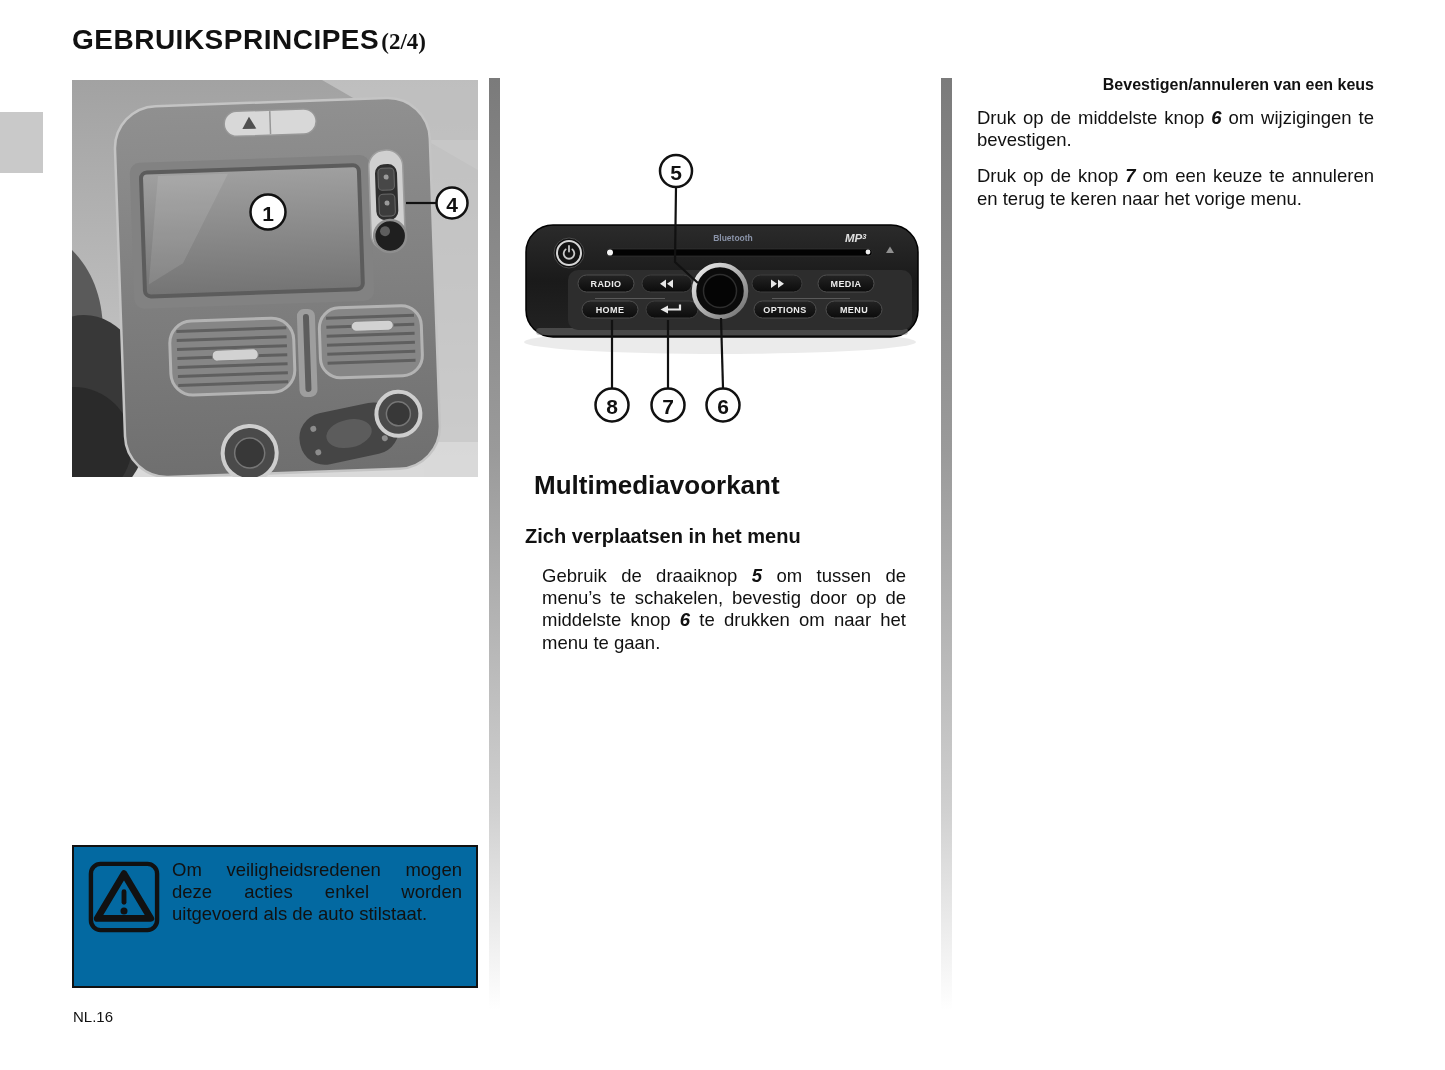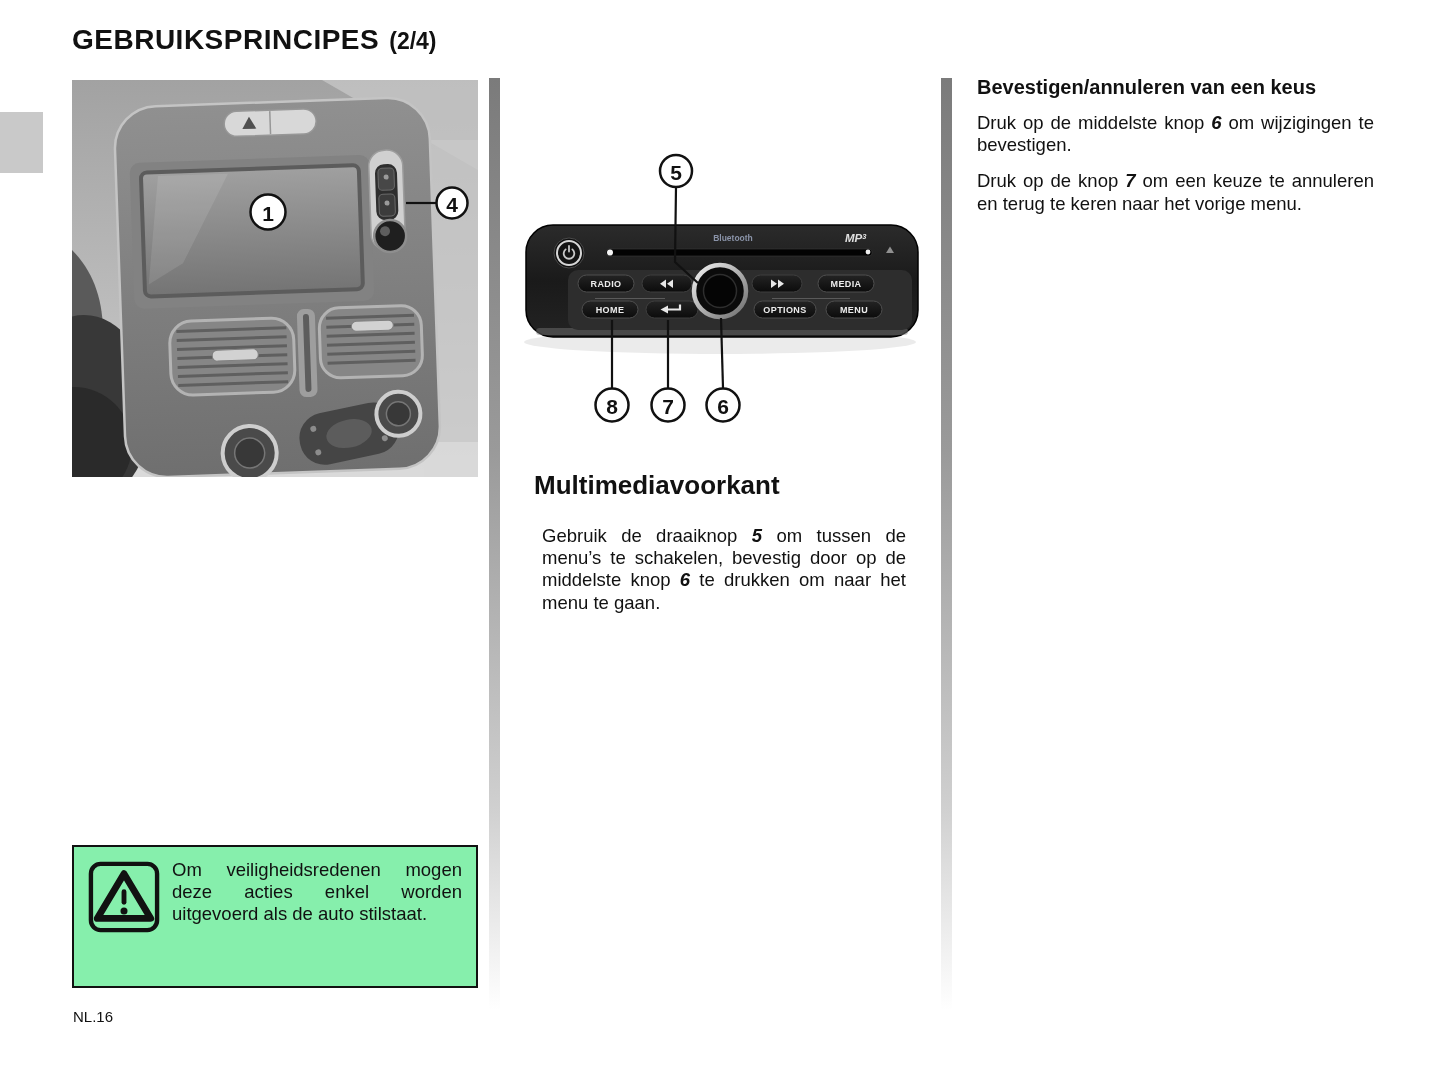--- a/index.html
+++ b/index.html
@@ -3,46 +3,46 @@
 <meta charset="utf-8">
 <style>
   html,body{margin:0;padding:0;}
   body{
     width:1445px;height:1070px;position:relative;overflow:hidden;
     background:#ffffff;color:#111;
     font-family:"Liberation Sans", sans-serif;
   }
   .abs{position:absolute;}
   
-  .page-title{left:72px;top:24px;display:flex;align-items:baseline;gap:10px;}
+  .page-title{left:72px;top:24px;display:flex;align-items:baseline;gap:2px;}
   .page-title .main{font-size:28px;font-weight:bold;letter-spacing:.5px;}
-  .page-title .suffix{font-size:23px;font-weight:bold;}
+  .page-title .suffix{font-size:23px;font-weight:bold;font-family:Liberation Serif, serif;}
   
   .chapter-tab{left:0;top:112px;width:43px;height:61px;background:#c9c9c9;}
   
   .vbar{top:78px;width:11px;height:932px;
     background:linear-gradient(to bottom,#7b7b7b 0%,#9a9a9a 40%,#cfcfcf 78%,#ffffff 100%);}
   .vbar-left{left:489px;}
   .vbar-right{left:941px;}
   
   .dashboard-figure{left:72px;top:80px;width:406px;height:397px;}
   .radio-figure{left:520px;top:150px;width:420px;height:290px;}
   figure{margin:0;}
   
   .middle-column{left:525px;top:470px;width:398px;}
   .middle-column h2{margin:0 0 24px 9px;font-size:26px;font-weight:bold;}
   .middle-column h3{margin:0 0 15px 0;font-size:20px;font-weight:bold;}
   .body-text{font-size:18.5px;line-height:1.2;text-align:justify;margin:17px;}
   
   .right-column{left:977px;top:76px;width:397px;}
-  .right-column h3{margin:0 0 13px 0;font-size:20px;font-weight:bold;}
+  .right-column h3{margin:0 0 13px 0;font-size:16px;font-weight:bold;text-align:right;}
   .right-column p{margin:0 0 14px 0;}
   .num-ref{font-weight:bold;font-style:italic;}
   
-  .warning-box{left:72px;top:845px;width:406px;height:143px;border:2.5px solid #111;box-sizing:border-box;background:#86efac;}
+  .warning-box{left:72px;top:845px;width:406px;height:143px;border:2.5px solid #111;box-sizing:border-box;background:#0369a1;}
   .warning-icon{position:absolute;left:14px;top:14px;width:72px;height:72px;}
   .warning-text{position:absolute;left:98px;top:12px;width:290px;font-size:18.5px;line-height:1.19;text-align:justify;margin:0;}
   
   .page-number{left:73px;top:1008px;font-size:15px;}
   svg text{font-family:"Liberation Sans", sans-serif;}
   .callout-num{font-size:21px;font-weight:bold;fill:#111;}
   .btn-label{font-size:9px;font-weight:bold;fill:#ececec;letter-spacing:.4px;}
 </style>
 </head>
 <body>
@@ -239,20 +239,21 @@
     <g>
       <line x1="201" y1="168" x2="203" y2="238" stroke="#111" stroke-width="2.2"></line>
       <circle cx="203" cy="255" r="16.5" fill="#ffffff" stroke="#111" stroke-width="2.5"></circle>
       <text x="203" y="256" text-anchor="middle" dominant-baseline="central" class="callout-num">6</text>
     </g>
   </svg>
 </figure>
 
 <section class="abs middle-column">
   <h2>Multimediavoorkant</h2>
+  <h3>Zich verplaatsen in het menu</h3>
   <p class="body-text"><span>Gebruik de draaiknop </span><span class="num-ref">5</span><span> om tussen de menu’s te schakelen, bevestig door op de middelste knop </span><span class="num-ref">6</span><span> te drukken om naar het menu te gaan.</span></p>
 </section>
 
 <section class="abs right-column">
   <h3>Bevestigen/annuleren van een keus</h3>
   <p class="body-text"><span>Druk op de middelste knop </span><span class="num-ref">6</span><span> om wijzigingen te bevestigen.</span></p>
   <p class="body-text"><span>Druk op de knop </span><span class="num-ref">7</span><span> om een keuze te annuleren en terug te keren naar het vorige menu.</span></p>
 </section>
 
 <div class="abs warning-box">

